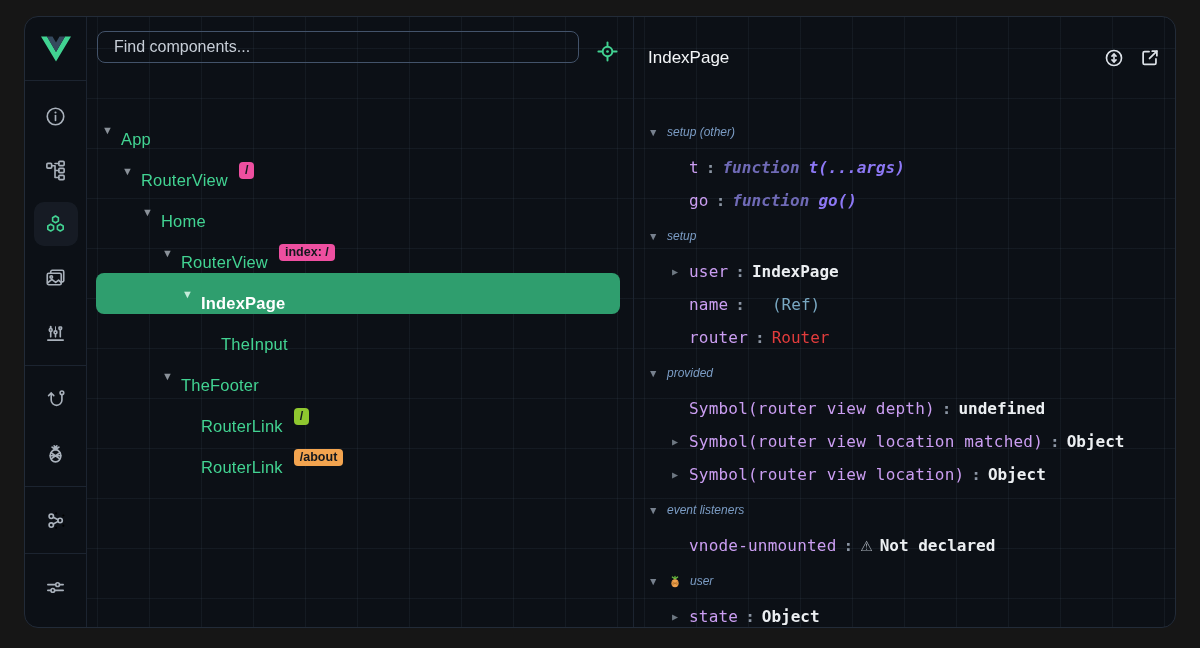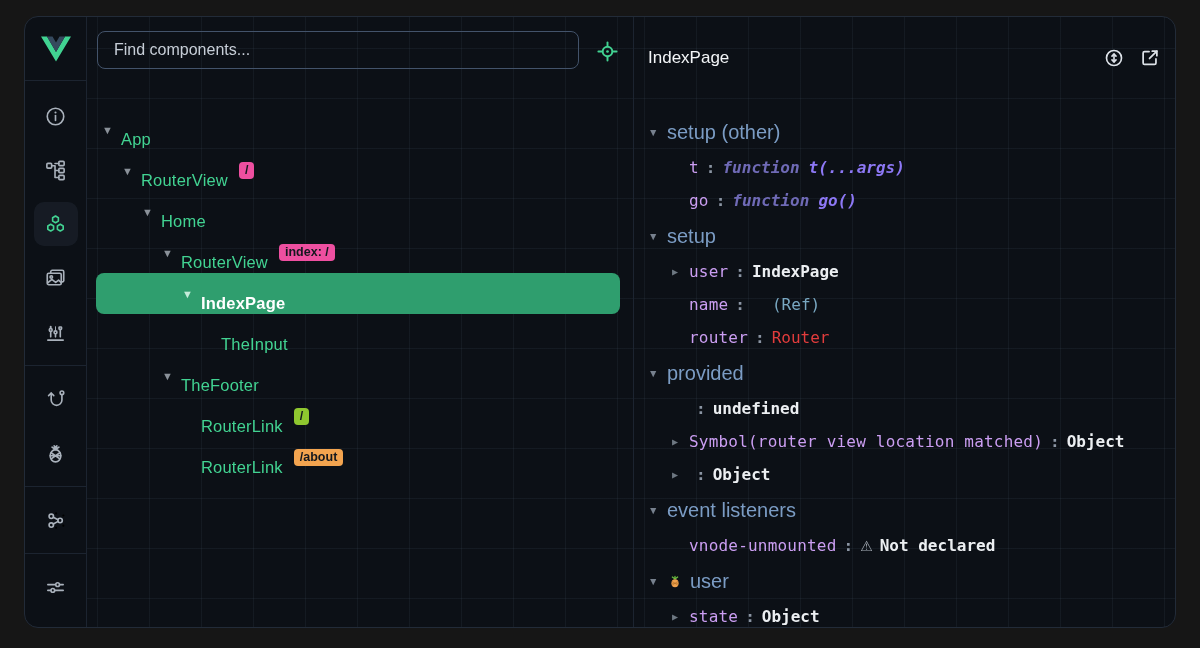--- a/index.html
+++ b/index.html
@@ -28,21 +28,21 @@
   .nav-item { width:54px; height:54px; display:flex; align-items:center; justify-content:center;
               background:transparent; border:none; cursor:pointer; }
   .nav-item .ic { width:44px; height:44px; border-radius:10px; display:flex; align-items:center; justify-content:center; }
   .nav-item svg { stroke:#a9b1bb; }
   .nav-item.active .ic { background:rgba(150,190,220,0.07); }
   .nav-item.active svg { stroke:#42d392; }
 
   
   .tree-panel { width:547px; flex:0 0 547px; border-right:1px solid #1c2430; position:relative; }
   .tree-toolbar { height:80px; display:flex; align-items:flex-start; padding:14px 0 0 10px; }
-  .search-box { width:482px; height:38px; border:1px solid #43536a; border-radius:8px;
+  .search-box { width:482px; height:32px; border:1px solid #43536a; border-radius:8px;
                 background:transparent; display:flex; align-items:center; }
   .search-box input { width:100%; background:transparent; border:none; outline:none;
     color:#e8eaed; font-size:16px; padding:0 16px; font-family:"Liberation Sans", sans-serif; }
   .search-box input::placeholder { color:#c7ced7; opacity:1; }
   .inspect-btn { margin:9px 0 0 17px; background:none; border:none; cursor:pointer; display:flex; }
 
   .tree { padding:12px 13px 0 9px; }
   .tree-row { height:41px; display:flex; align-items:center; border-radius:8px; cursor:pointer; }
   .tree-row.selected { background:#2f9e6e; }
   .tcaret { width:21px; flex:0 0 21px; font-size:11px; color:#8a9199; text-align:left; padding-left:2px; }
@@ -55,21 +55,21 @@
   
   .inspector { flex:1; display:flex; flex-direction:column; overflow:hidden; }
   .insp-header { height:82px; flex:0 0 82px; display:flex; align-items:center; padding:0 10px 0 14px; }
   .insp-title { color:#f3f5f7; font-size:17px; font-weight:500; flex:1; }
   .hbtn { background:none; border:none; cursor:pointer; display:flex; padding:4px; margin-left:6px; }
   .hbtn svg { stroke:#dde2e8; }
 
   .insp-body { padding:14px 0 0 14px; overflow:hidden; white-space:nowrap; }
   .sect-row { height:38px; display:flex; align-items:center; cursor:pointer; }
   .caret2 { width:19px; flex:0 0 19px; font-size:10.5px; color:#77818e; }
-  .sect-label { color:#7b9cc4; font-size:20px; }
+  .sect-label { color:#7b9cc4; font-size:12px;font-style:italic; }
   .sect-ico { margin-right:7px; display:flex; }
 
   .prop-row { height:33px; display:flex; align-items:center; padding-left:24px;
               font-family:"DejaVu Sans Mono", monospace; font-size:16px; cursor:default; }
   .pcaret { width:17px; flex:0 0 17px; font-size:10px; color:#6e7882; cursor:pointer; }
   .pkey { color:#cb9ef2; letter-spacing:0.2px; }
   .pcolon { color:#8b95a3; margin:0 7px; font-weight:bold; }
   .pval { color:#eceff2; font-weight:bold; }
   .pval .kw { color:#6f6ab6; font-style:italic; font-weight:bold; margin-right:9px; }
   .pval .sig { color:#8d78f5; font-style:italic; font-weight:bold;margin-top:36px; }
@@ -315,31 +315,33 @@
           <span class="pkey">router</span>
           <span class="pcolon">:</span>
           <span class="pval danger">Router</span>
         </div>
         <div class="sect-row">
           <span class="caret2">▼</span>
           <span class="sect-label">provided</span>
         </div>
         <div class="prop-row">
           <span class="pcaret"></span>
+          <span class="pkey">Symbol(router view depth)</span>
           <span class="pcolon">:</span>
           <span class="pval">undefined</span>
         </div>
         <div class="prop-row">
           <span class="pcaret">▶</span>
           <span class="pkey">Symbol(router view location matched)</span>
           <span class="pcolon">:</span>
           <span class="pval">Object</span>
         </div>
         <div class="prop-row">
           <span class="pcaret">▶</span>
+          <span class="pkey">Symbol(router view location)</span>
           <span class="pcolon">:</span>
           <span class="pval">Object</span>
         </div>
         <div class="sect-row">
           <span class="caret2">▼</span>
           <span class="sect-label">event listeners</span>
         </div>
         <div class="prop-row">
           <span class="pcaret"></span>
           <span class="pkey">vnode-unmounted</span>

